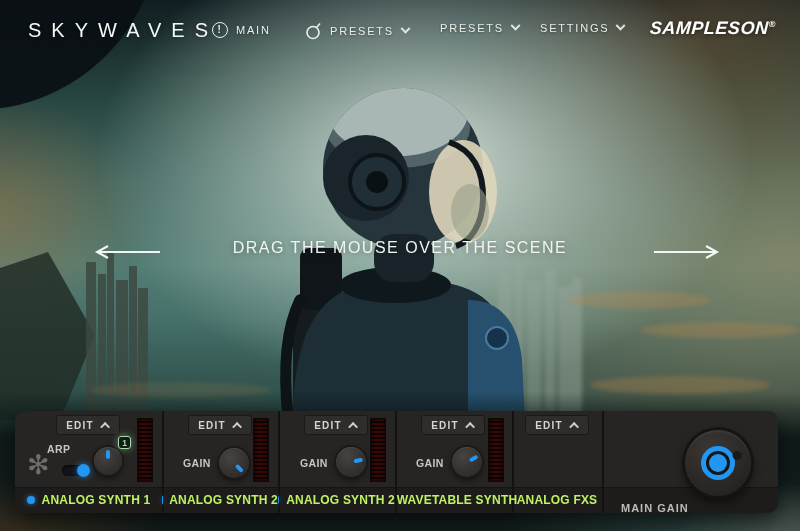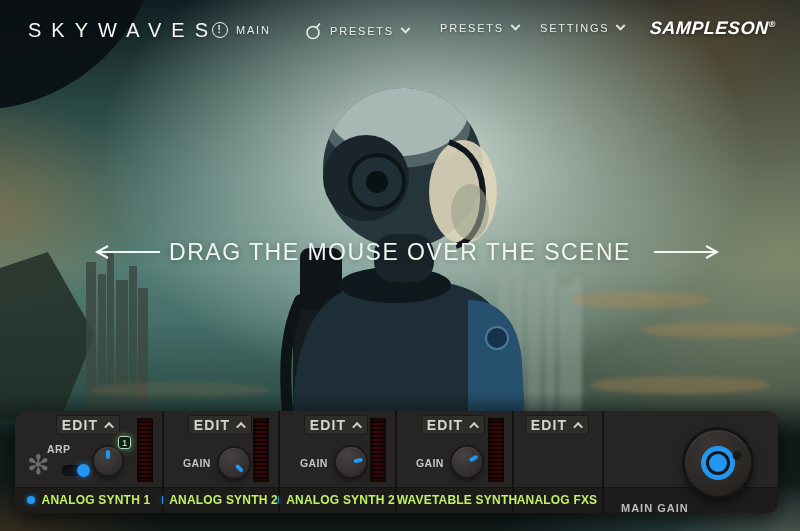--- a/index.html
+++ b/index.html
@@ -40,35 +40,35 @@
   .chev-down{transform:rotate(225deg) translate(2px,2px);}
   .chev-up{transform:rotate(45deg) translateY(2px);border-color:#cfcdca;}
   .brand{position:absolute;right:24px;top:18px;font-style:italic;font-weight:700;
         font-size:18px;letter-spacing:.5px;color:#fff;transform:skewX(-4deg);
         text-shadow:0 1px 4px rgba(0,0,0,.5);}
   .brand sup{font-size:9px;}
 
   
   .drag-hint{position:absolute;left:0;top:236px;width:800px;height:40px;}
   .drag-text{position:absolute;left:0;top:3px;width:800px;text-align:center;
-        font-size:23px;letter-spacing:1.5px;color:#f0f5f0;
+        font-size:16px;letter-spacing:1.5px;color:#f0f5f0;
         text-shadow:0 1px 6px rgba(0,0,0,.35);}
   .arrow{position:absolute;top:8px;}
   .arrow-left{left:94px;} .arrow-right{left:652px;}
 
   
   .mixer{position:absolute;left:15px;top:411px;width:763px;height:102px;
         background:#272523;border-radius:10px;box-shadow:0 8px 20px rgba(0,0,0,.55);}
   .label-strip{position:absolute;left:0;top:76px;width:763px;height:26px;
         background:#1e1c1a;border-top:1px solid #161412;
         border-radius:0 0 10px 10px;}
   .vdiv{position:absolute;top:0;width:2px;height:102px;background:#141210;}
   .edit-btn{position:absolute;top:4px;width:64px;height:20px;background:#2f2d2a;
         border:1px solid #1b1918;border-radius:3px;display:flex;align-items:center;
-        justify-content:center;gap:9px;font-size:14px;font-weight:700;
+        justify-content:center;gap:9px;font-size:10px;font-weight:700;
         letter-spacing:1.2px;color:#d6d4d1;cursor:pointer;}
   .meter{position:absolute;top:7px;width:16px;height:64px;border:1px solid #0b0a09;
         background:repeating-linear-gradient(180deg,#360905 0 2px,#0e0302 2px 4px);
         box-shadow:inset 0 0 4px rgba(0,0,0,.8);}
   .knob{position:absolute;border-radius:50%;cursor:pointer;
         background:radial-gradient(circle at 38% 30%, #474341, #353130 55%, #292624 100%);
         box-shadow:0 0 0 2px #1b1917, 0 3px 6px rgba(0,0,0,.6), inset 0 1px 1px rgba(255,255,255,.08);}
   .knob-rot{position:absolute;inset:0;}
   .knob-ind{position:absolute;top:3px;left:calc(50% - 2px);width:4px;height:9px;
         border-radius:2px;background:var(--accent,#2196f3);}

